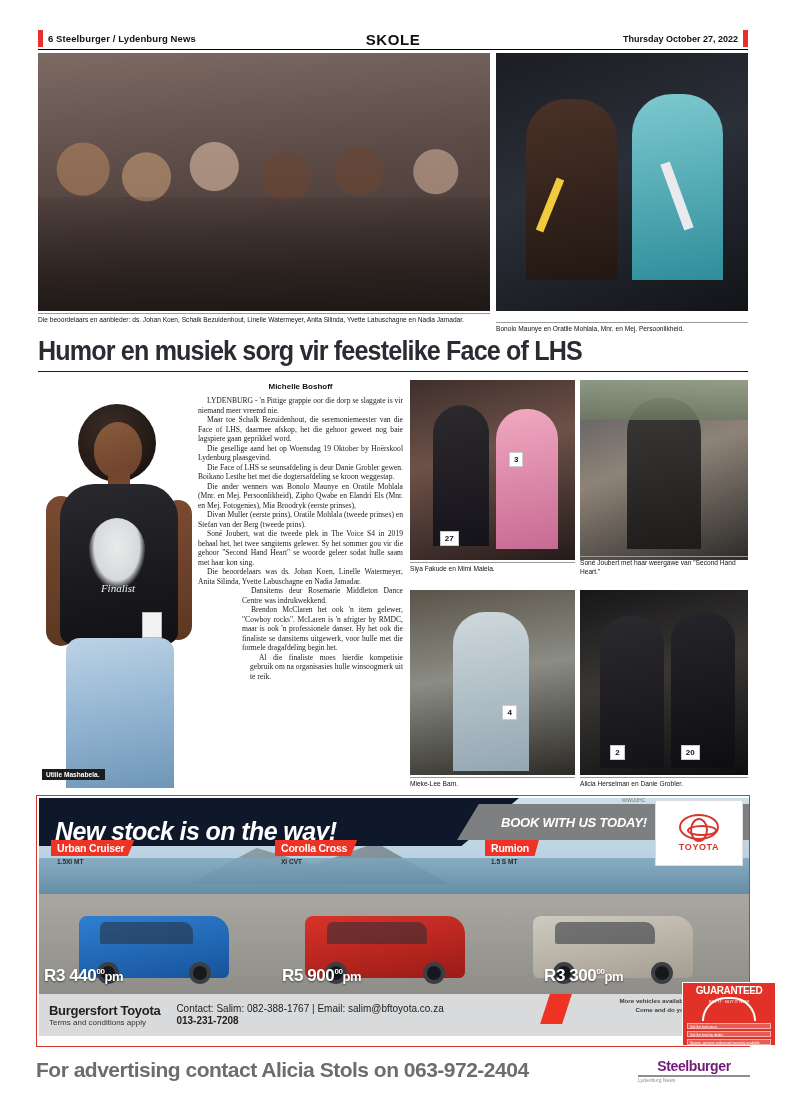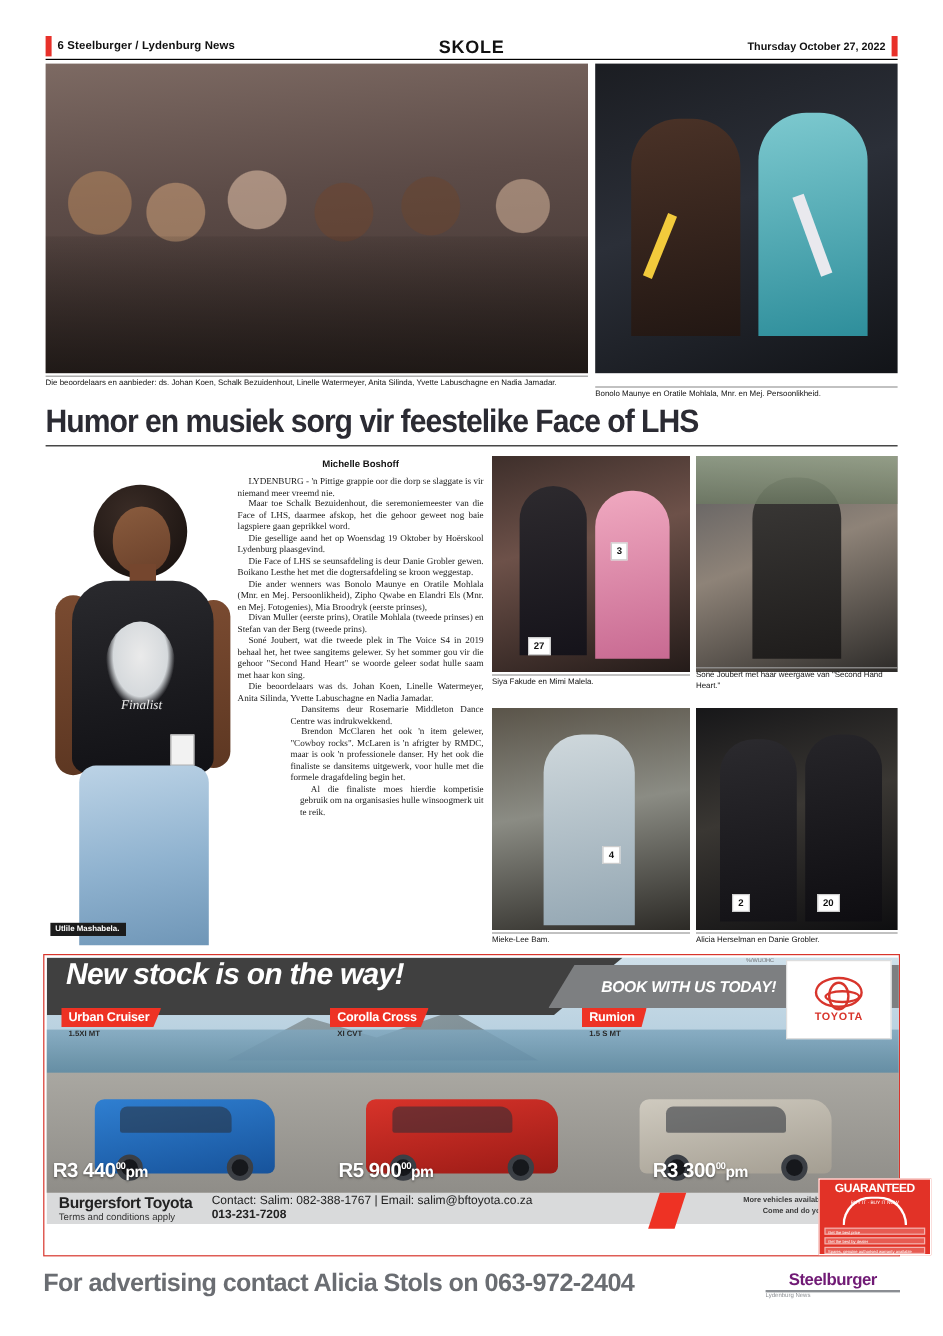--- a/index.html
+++ b/index.html
@@ -131,23 +131,23 @@
   .ad-photo { position:absolute; left:2px; top:2px; width:710px; height:196px;
               background: linear-gradient(180deg,#cfe0ea 0%,#b9d1e0 32%,#9fb0a6 44%,#8e8d85 60%,#9a9892 100%); }
   .ad-sea { position:absolute; left:0; top:60px; width:100%; height:36px;
             background: linear-gradient(180deg,#7fa6bd,#5d8aa6); opacity:.85; }
   .ad-mtn { position:absolute; left:150px; top:42px; width:260px; height:44px;
             background: linear-gradient(160deg,#8d9a9e,#6b7a80); clip-path: polygon(0 100%, 26% 18%, 48% 56%, 72% 6%, 100% 100%); opacity:.85; }
   .ad-road { position:absolute; left:0; top:96px; width:100%; height:100px;
              background: linear-gradient(180deg,#a9a7a1,#8f8d88); }
 
   .ad-red-banner {
-    position:absolute; left:2px; top:2px; width:480px; height:48px; background:#404040;
+    position:absolute; left:2px; top:2px; width:480px; height:48px; background:#0f172a;
     clip-path: polygon(0 0, 100% 0, 88% 100%, 0 100%);
-    display:flex; align-items:flex-start;
+    display:flex; align-items:flex-end;
   }
   .ad-red-banner span {
     color:#fff; font-size:25px; font-weight:900; font-style:italic; letter-spacing:-0.6px;
     padding-left: 16px;
   }
   .ad-grey-banner {
     position:absolute; left:420px; top:8px; width:312px; height:36px; background:#7d7f81;
     clip-path: polygon(7% 0, 100% 0, 100% 100%, 0 100%);
     display:flex; align-items:center;
   }
@@ -193,21 +193,21 @@
                 background:#e23227; border:1px solid #fff; overflow:hidden; }
   .guar-top { color:#fff; font-size:10px; font-weight:900; text-align:center;
               letter-spacing:-0.4px; padding-top:2px; }
   .guar-arc { width:54px; height:24px; border:2px solid #fff; border-bottom:none;
               border-radius:54px 54px 0 0; margin:1px auto 0; font-size:4px; color:#fff;
               text-align:center; }
   .guar-lines { padding:2px 4px; }
   .guar-lines div { background:#fff3; border:0.4px solid #fff8; height:6px; margin-bottom:2px;
                     font-size:3.4px; color:#fff; padding-left:2px; line-height:6px; }
 
-  .ad-footer { position:absolute; left:2px; top:198px; width:710px; height:26px;
+  .ad-footer { position:absolute; left:2px; top:198px; width:710px; height:42px;
                background:#d9dadb; display:flex; align-items:center; }
   .bf-name { font-size:13px; font-weight:900; color:#222; letter-spacing:-0.3px; padding-left:10px; }
   .bf-terms { font-size:8px; color:#333; padding-left:10px; }
   .bf-contact { font-size:10px; color:#222; line-height:1.25; }
   .ad-slash { position:absolute; left:508px; top:198px; width:22px; height:30px;
               background:#ee3224; transform: skewX(-18deg); }
   .ad-more { position:absolute; left:540px; top:200px; width:170px;
              font-size:6.2px; font-weight:bold; color:#3b3b3b; text-align:right; line-height:1.5; }
 
   .ad-strip { position:absolute; left:2px; top:230px; width:710px; height:20px;

